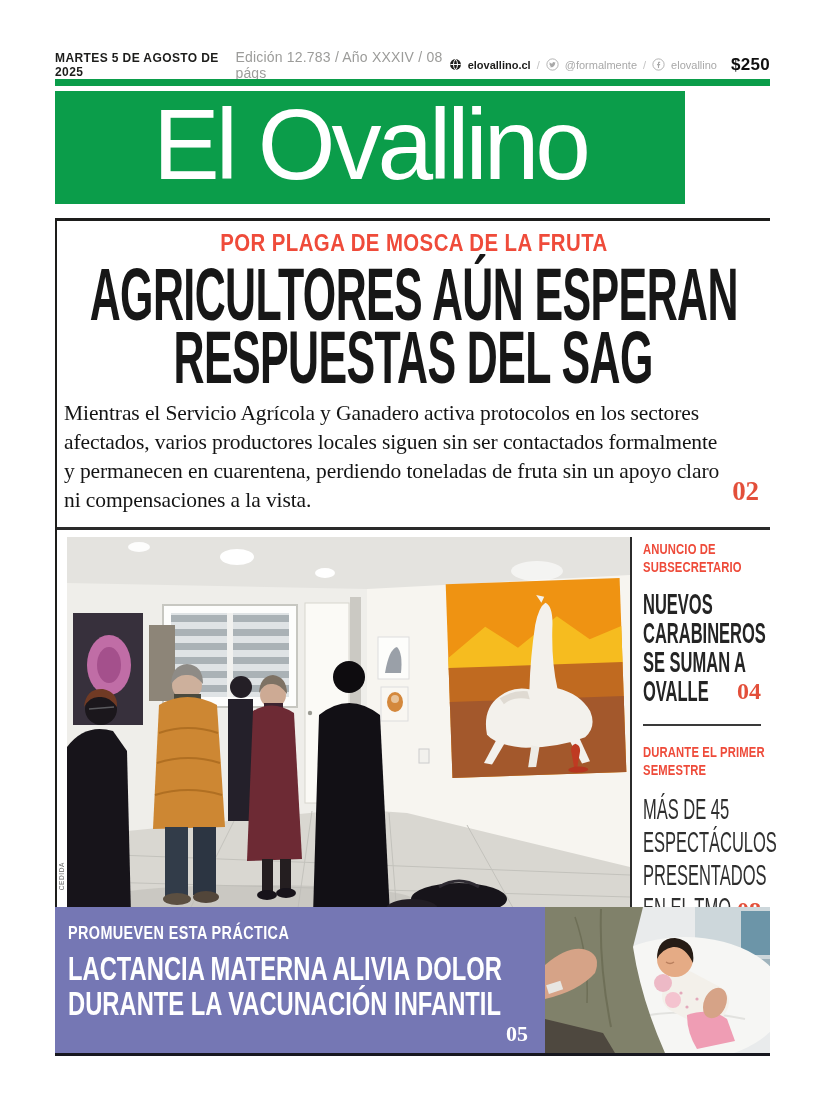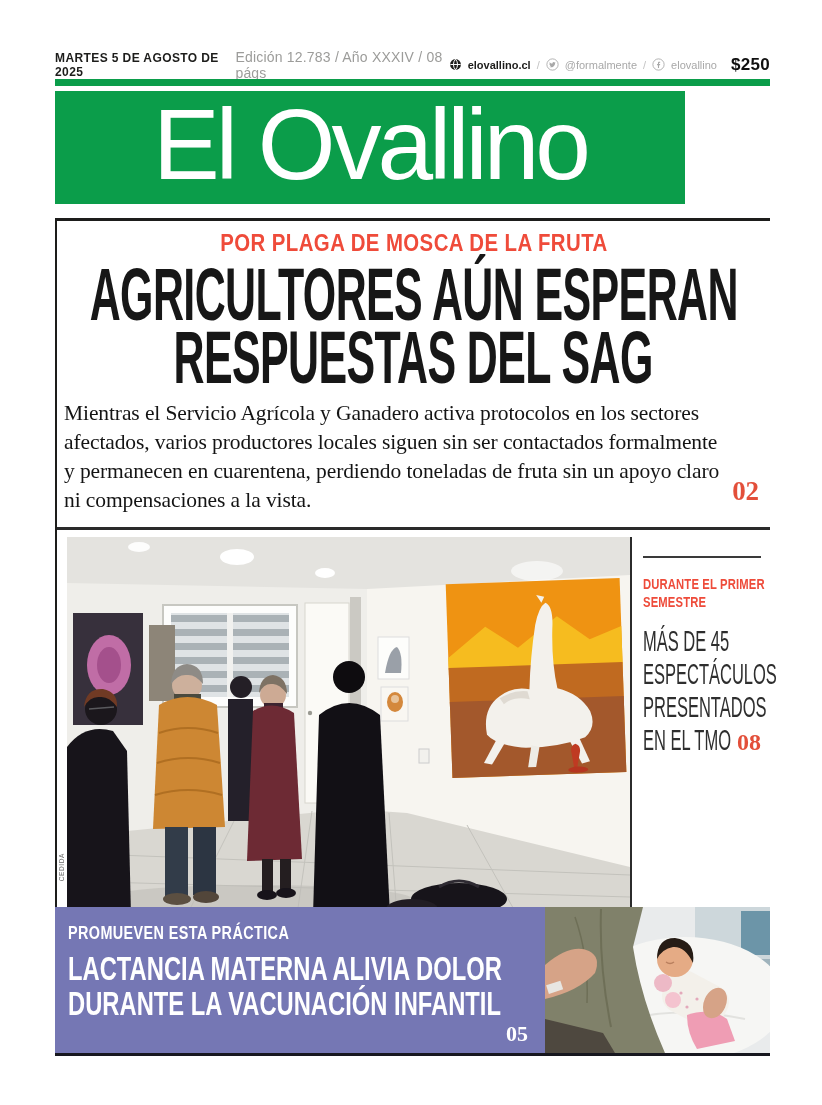--- a/index.html
+++ b/index.html
@@ -266,20 +266,25 @@
 
           <g>
             <ellipse cx="392" cy="362" rx="48" ry="16" fill="#17141a"></ellipse>
             <ellipse cx="345" cy="372" rx="26" ry="10" fill="#211d24"></ellipse>
             <path d="M372 350 q20 -12 40 0" stroke="#2e2a32" stroke-width="3" fill="none"></path>
           </g>
         </svg>
       </figure>
 
       <aside class="sidebar">
+        <div class="sb-item sb-item1">
+          <div class="sb-kicker">ANUNCIO DE SUBSECRETARIO</div>
+          <div class="sb-headline">NUEVOS CARABINEROS SE SUMAN A OVALLE</div>
+          <span class="sb-page">04</span>
+        </div>
         <div class="sb-divider"></div>
         <div class="sb-item">
           <div class="sb-kicker">DURANTE EL PRIMER SEMESTRE</div>
           <div class="sb-headline light">MÁS DE 45 ESPECTÁCULOS PRESENTADOS EN EL TMO</div>
           <span class="sb-page">08</span>
         </div>
       </aside>
     </div>
   </section>
 

